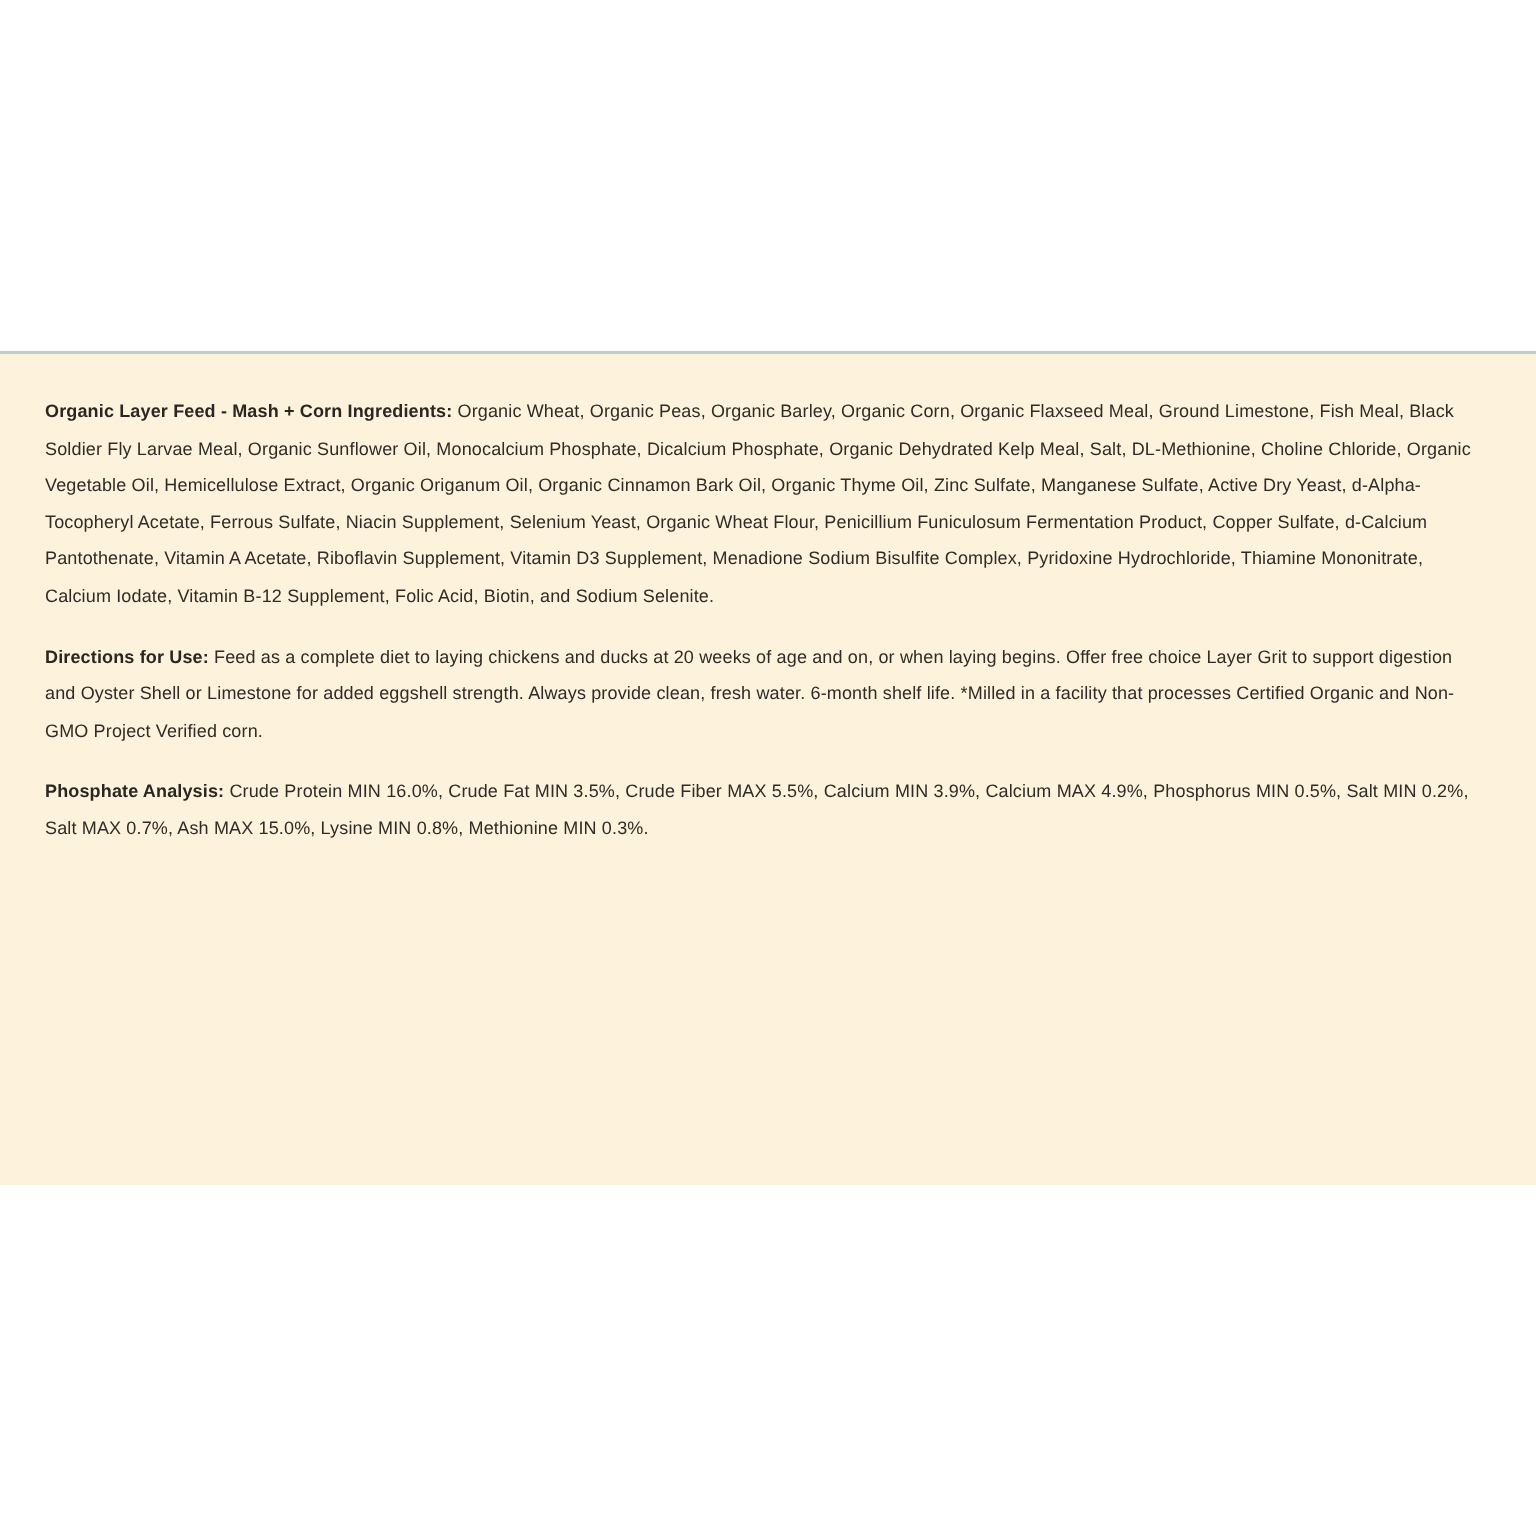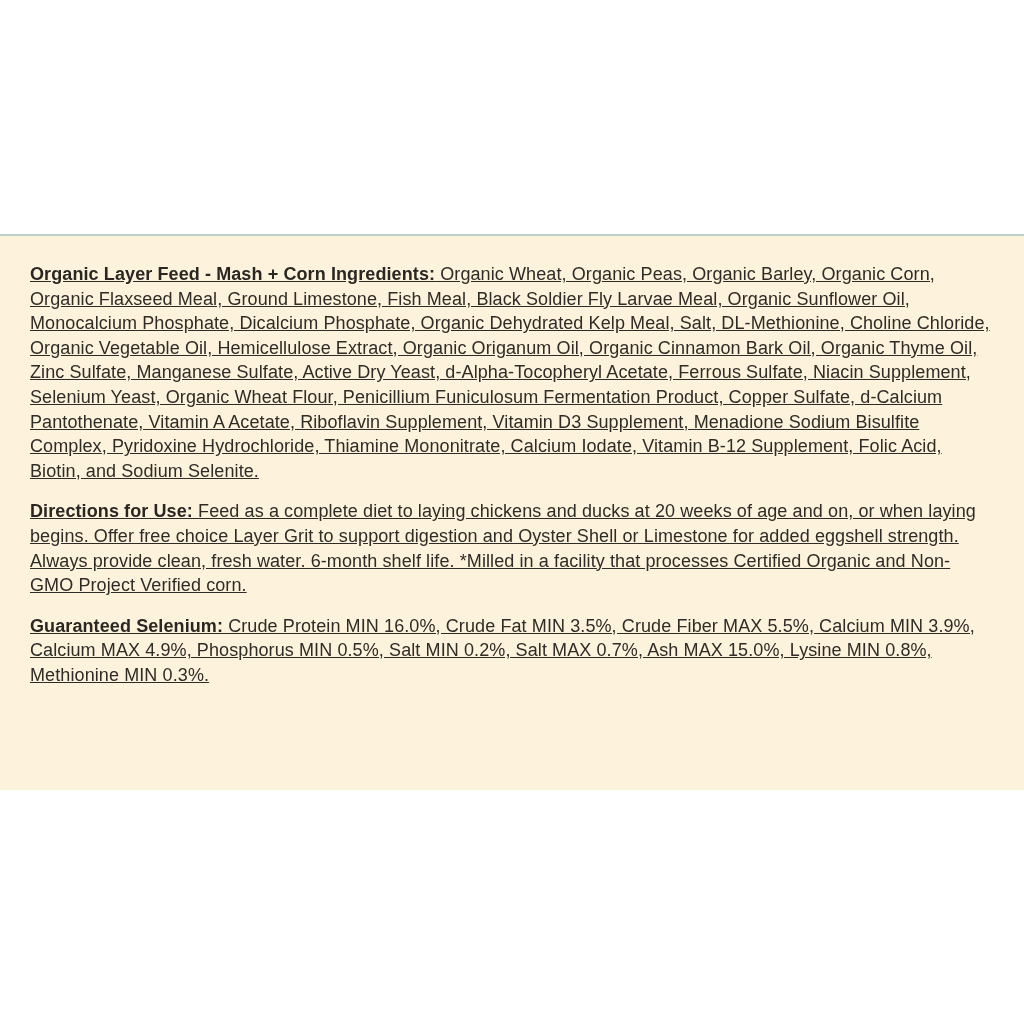--- a/index.html
+++ b/index.html
@@ -27,26 +27,25 @@
     height: 556px;
     background: #fdf3dd;
     box-sizing: border-box;
     border-top: 2px solid #b9cfc8;
   }
   .label-inner {
     padding: 26px 34px 0 30px;
   }
   p.block {
     margin: 0 0 16px 0;
-    font-size: 18px;
+    font-size: 12px;
     line-height: 24.6px;
     color: #2f2b26;
     letter-spacing: 0.1px;
     text-align: left;
-    text-decoration: underline;
   }
   p.block:last-child {
     margin-bottom: 0;
   }
   .heading {
     font-weight: bold;
     color: #2a2723;
   }
   .body-text {
     font-weight: normal;
@@ -65,18 +64,18 @@
       <p class="block">
         <span class="heading">Organic Layer Feed - Mash + Corn Ingredients:</span><span class="body-text"> Organic Wheat, Organic Peas, Organic Barley, Organic Corn, Organic Flaxseed Meal, Ground Limestone, Fish Meal, Black Soldier Fly Larvae Meal, Organic Sunflower Oil, Monocalcium Phosphate, Dicalcium Phosphate, Organic Dehydrated Kelp Meal, Salt, DL-Methionine, Choline Chloride, Organic Vegetable Oil, Hemicellulose Extract, Organic Origanum Oil, Organic Cinnamon Bark Oil, Organic Thyme Oil, Zinc Sulfate, Manganese Sulfate, Active Dry Yeast, d-Alpha-Tocopheryl Acetate, Ferrous Sulfate, Niacin Supplement, Selenium Yeast, Organic Wheat Flour, Penicillium Funiculosum Fermentation Product, Copper Sulfate, d-Calcium Pantothenate, Vitamin A Acetate, Riboflavin Supplement, Vitamin D3 Supplement, Menadione Sodium Bisulfite Complex, Pyridoxine Hydrochloride, Thiamine Mononitrate, Calcium Iodate, Vitamin B-12 Supplement, Folic Acid, Biotin, and Sodium Selenite.</span>
       </p>
 
       <p class="block">
         <span class="heading">Directions for Use:</span><span class="body-text"> Feed as a complete diet to laying chickens and ducks at 20 weeks of age and on, or when laying begins. Offer free choice Layer Grit to support digestion and Oyster Shell or Limestone for added eggshell strength. Always provide clean, fresh water. 6-month shelf life. *Milled in a facility that processes Certified Organic and Non-GMO Project Verified corn.</span>
       </p>
 
 
       <p class="block note-block">
-        <span class="heading">Guaranteed Selenium:</span><span class="body-text"> Crude Protein MIN 16.0%, Crude Fat MIN 3.5%, Crude Fiber MAX 5.5%, Calcium MIN 3.9%, Calcium MAX 4.9%, Phosphorus MIN 0.5%, Salt MIN 0.2%, Salt MAX 0.7%, Ash MAX 15.0%, Lysine MIN 0.8%, Methionine MIN 0.3%.</span>
+        <span class="heading">Phosphate Analysis:</span><span class="body-text"> Crude Protein MIN 16.0%, Crude Fat MIN 3.5%, Crude Fiber MAX 5.5%, Calcium MIN 3.9%, Calcium MAX 4.9%, Phosphorus MIN 0.5%, Salt MIN 0.2%, Salt MAX 0.7%, Ash MAX 15.0%, Lysine MIN 0.8%, Methionine MIN 0.3%.</span>
       </p>
 
     </div>
   </div>
 </div>
 
 </body></html>

